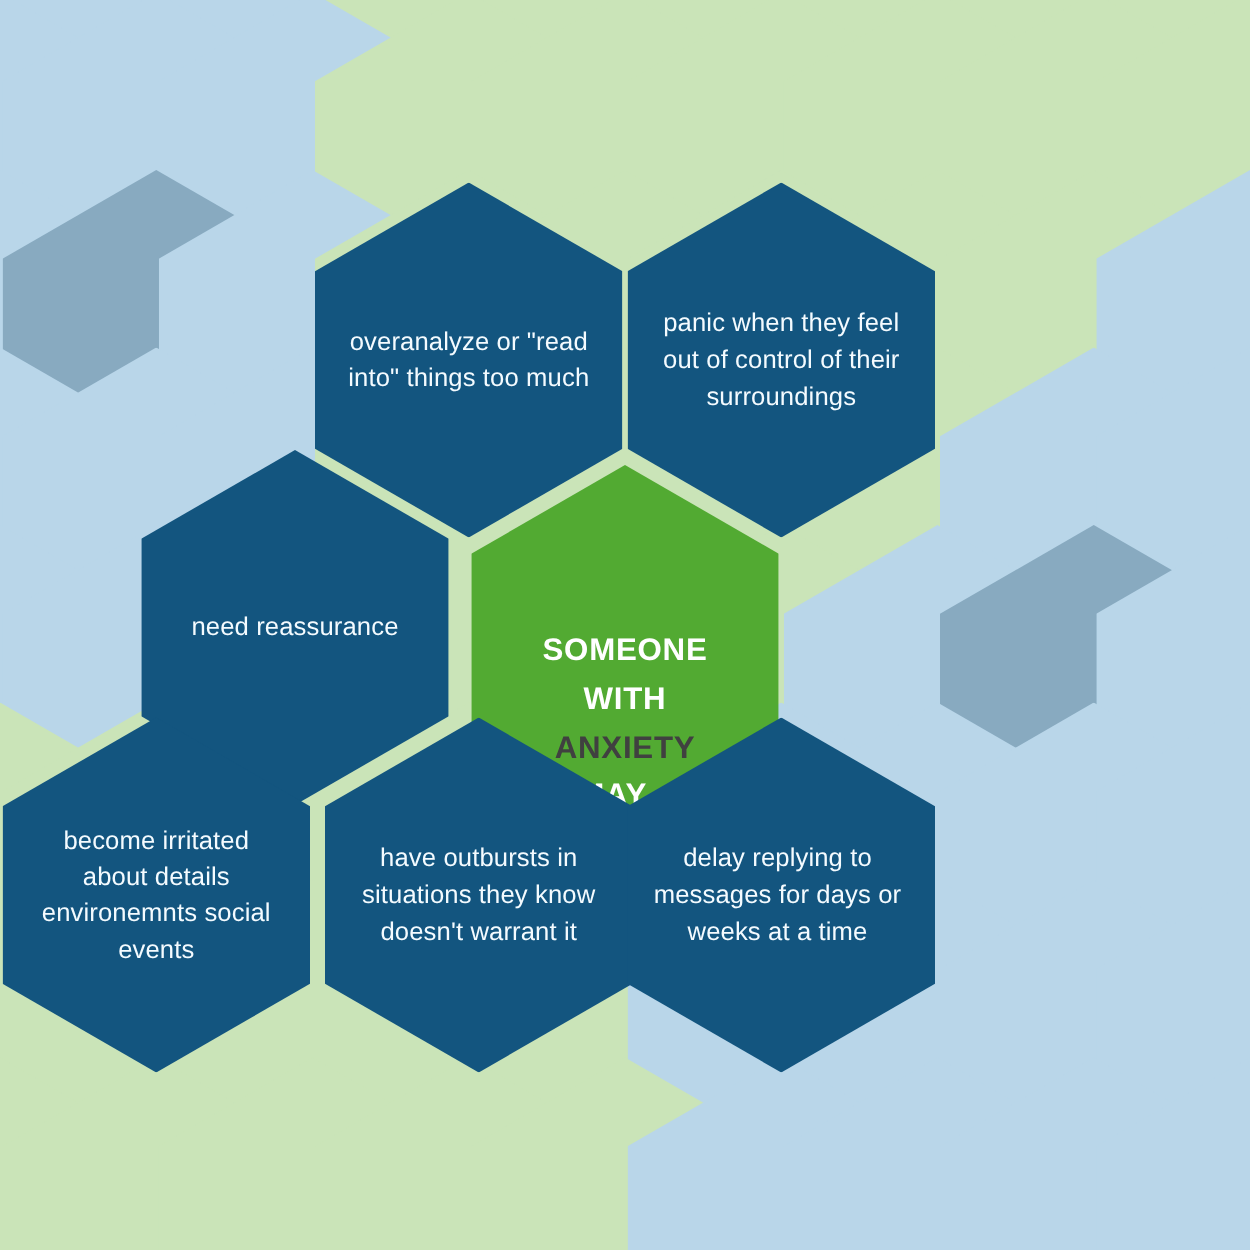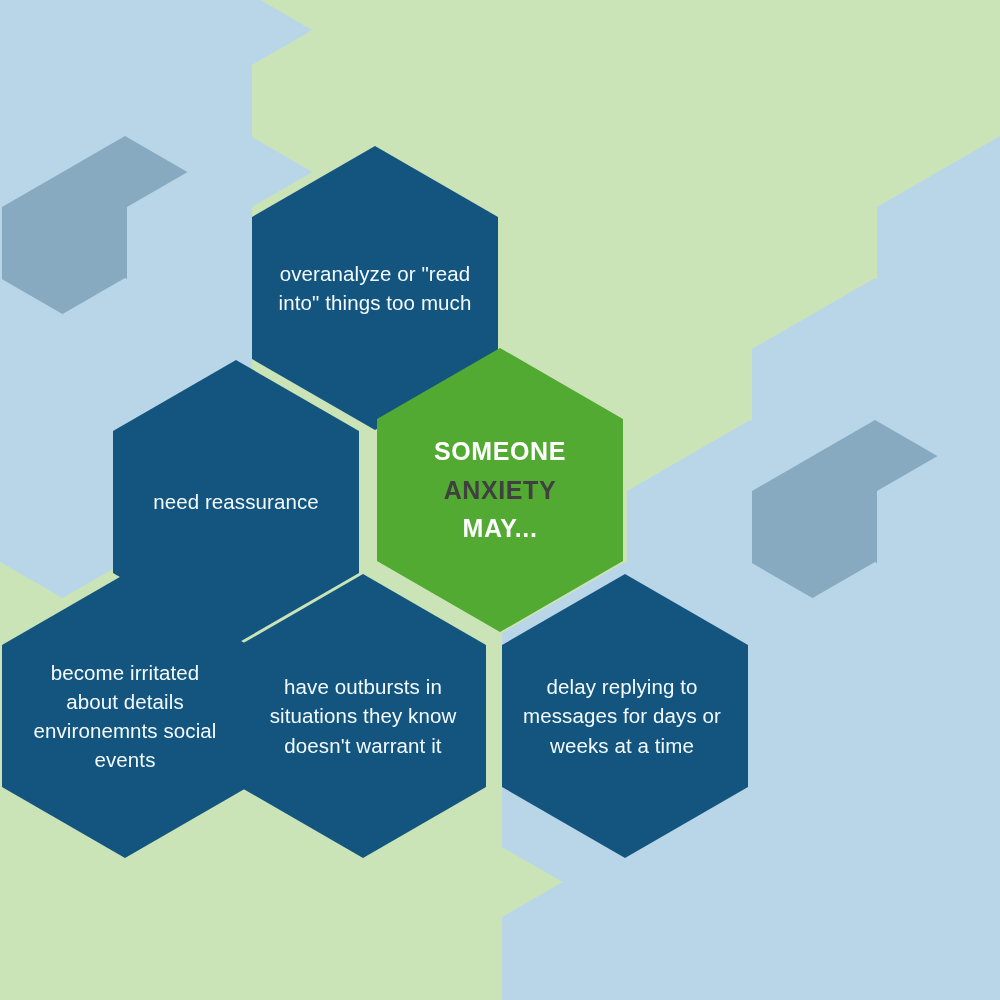--- a/index.html
+++ b/index.html
@@ -165,40 +165,44 @@
     <div class="hex bg-green" style="left:377px;  top:846px;"></div>
     <div class="hex bg-blue" style="left:502px;  top:846px;"></div>
     <div class="hex bg-blue" style="left:627px;  top:846px;"></div>
     <div class="hex bg-blue" style="left:752px;  top:846px;"></div>
     <div class="hex bg-blue" style="left:877px;  top:846px;"></div>
 
     <div class="hex navy" style="left:252px; top:146px;">
       <div class="hex-text">overanalyze or "read into" things too much</div>
     </div>
 
+    <div class="hex navy" style="left:502px; top:146px;">
+      <div class="hex-text">panic when they feel out of control of their surroundings</div>
+    </div>
 
 
     <div class="hex navy" style="left:113px; top:360px;">
       <div class="hex-text">need reassurance</div>
     </div>
 
 
-    <div class="hex green-center" style="left:377px; top:348px;">
+    <div class="hex green-center" style="left:377px; top:372px;align-items:flex-end;">
       <div class="center-text">
         <span class="plain">SOMEONE</span>
+        <span class="plain">WITH</span>
         <span class="accent">ANXIETY</span>
         <span class="plain">MAY...</span>
       </div>
     </div>
 
     <div class="hex navy" style="left:2px; top:574px;">
       <div class="hex-text">become irritated about details environemnts social events</div>
     </div>
 
-    <div class="hex navy" style="left:240px; top:574px;">
+    <div class="hex navy" style="left:260px; top:574px;">
       <div class="hex-text">have outbursts in situations they know doesn't warrant it</div>
     </div>
 
     <div class="hex navy" style="left:502px; top:574px;padding-left:20px;">
       <div class="hex-text">delay replying to messages for days or weeks at a time</div>
     </div>
 
   </div>
 </div>
 

